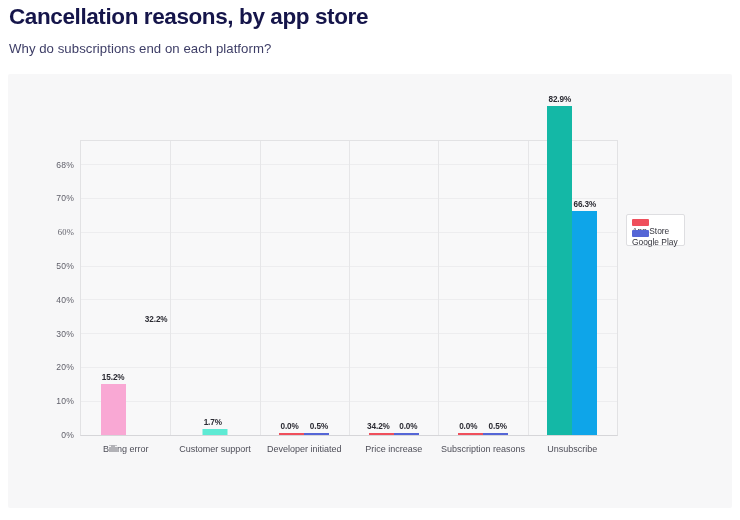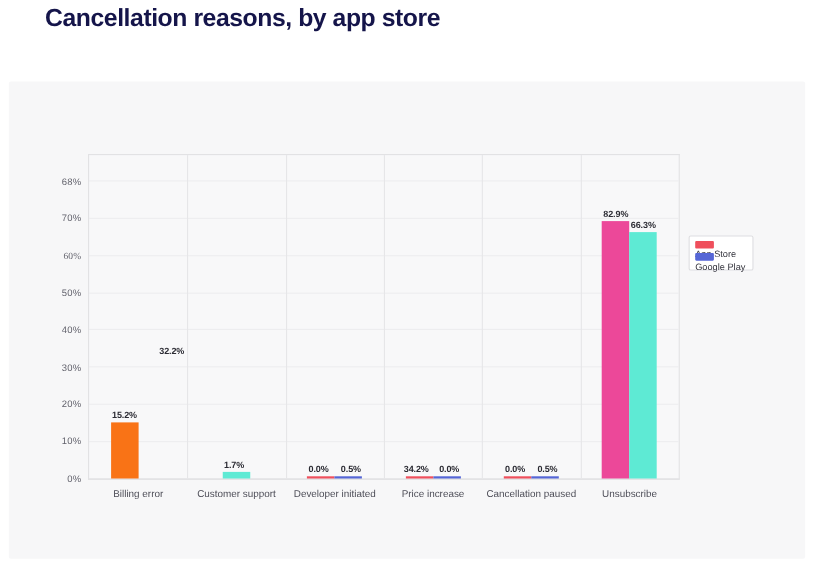--- a/index.html
+++ b/index.html
@@ -24,21 +24,20 @@
     top: 2px;
     width: 720px;
   }
   #chart-title {
     font-size: 22.5px;
     font-weight: bold;
     color: #15154a;
     letter-spacing: -0.4px;
     line-height: 30px;
     white-space: nowrap;
-    margin-left: 32px;
   }
   #chart-subtitle {
     margin-top: 8px;
     font-size: 13.2px;
     font-weight: 500;
     color: #3d3d66;
     letter-spacing: 0.05px;
     line-height: 18px;
     white-space: nowrap;
   }
@@ -183,20 +182,21 @@
     line-height: 11px;
   }
 </style>
 </head>
 <body>
 
 <div id="root">
 
   <div id="header">
     <div id="chart-title">Cancellation reasons, by app store</div>
+    <div id="chart-subtitle">Why do subscriptions end on each platform?</div>
   </div>
 
   <div id="chart-card">
 
     <div id="plot-wrap">
       <div id="plot-area">
           <div class="ytick" style="top: 294px;">0%</div>
           <div class="gridline" style="top: 259.707px;"></div>
           <div class="ytick" style="top: 260.207px;">10%</div>
           <div class="gridline" style="top: 225.914px;"></div>
@@ -214,21 +214,21 @@
           <div class="gridline" style="top: 23.1552px;"></div>
           <div class="ytick" style="top: 23.6552px;">68%</div>
           <div class="vline" style="left: 89.3333px;"></div>
           <div class="vline" style="left: 178.667px;"></div>
           <div class="vline" style="left: 268px;"></div>
           <div class="vline" style="left: 357.333px;"></div>
           <div class="vline" style="left: 446.667px;"></div>
           <div class="group" style="left: 0px; width: 89.3333px;">
             <div class="bars">
               <div class="bar-col">
-                <div class="bar appstore" style="height: 51.3655px; background: #f97316; text-align: center;">
+                <div class="bar appstore" style="height: 51.3655px; background: #f9a8d4; text-align: center;">
                   <div class="bar-label">15.2%</div>
                 </div>
               </div>
               <div class="bar-col">
                 <div class="bar googleplay" style="height: 108.814px; background: rgb(85, 102, 214); margin-left: 36px;">
                   <div class="bar-label">32.2%</div>
                 </div>
               </div>
             </div>
             <div class="xtick">Billing error</div>
@@ -279,31 +279,31 @@
                 <div class="bar appstore" style="height: 1.6px; background: rgb(239, 79, 92);">
                   <div class="bar-label shift-left">0.0%</div>
                 </div>
               </div>
               <div class="bar-col">
                 <div class="bar googleplay" style="height: 1.68966px; background: rgb(85, 102, 214);">
                   <div class="bar-label shift-right">0.5%</div>
                 </div>
               </div>
             </div>
-            <div class="xtick">Cancellation paused</div>
+            <div class="xtick">Subscription reasons</div>
           </div>
           <div class="group" style="left: 446.667px; width: 89.3333px;">
             <div class="bars">
               <div class="bar-col">
-                <div class="bar appstore" style="height: 234px; background: #ec4899;">
+                <div class="bar appstore" style="height: 329px; background: #14b8a6;">
                   <div class="bar-label">82.9%</div>
                 </div>
               </div>
               <div class="bar-col">
-                <div class="bar googleplay" style="height: 224.048px; background: #5eead4;">
+                <div class="bar googleplay" style="height: 224.048px; background: #0ea5e9;">
                   <div class="bar-label">66.3%</div>
                 </div>
               </div>
             </div>
             <div class="xtick">Unsubscribe</div>
           </div>
         </div>
     </div>
 
     <div id="legend">

